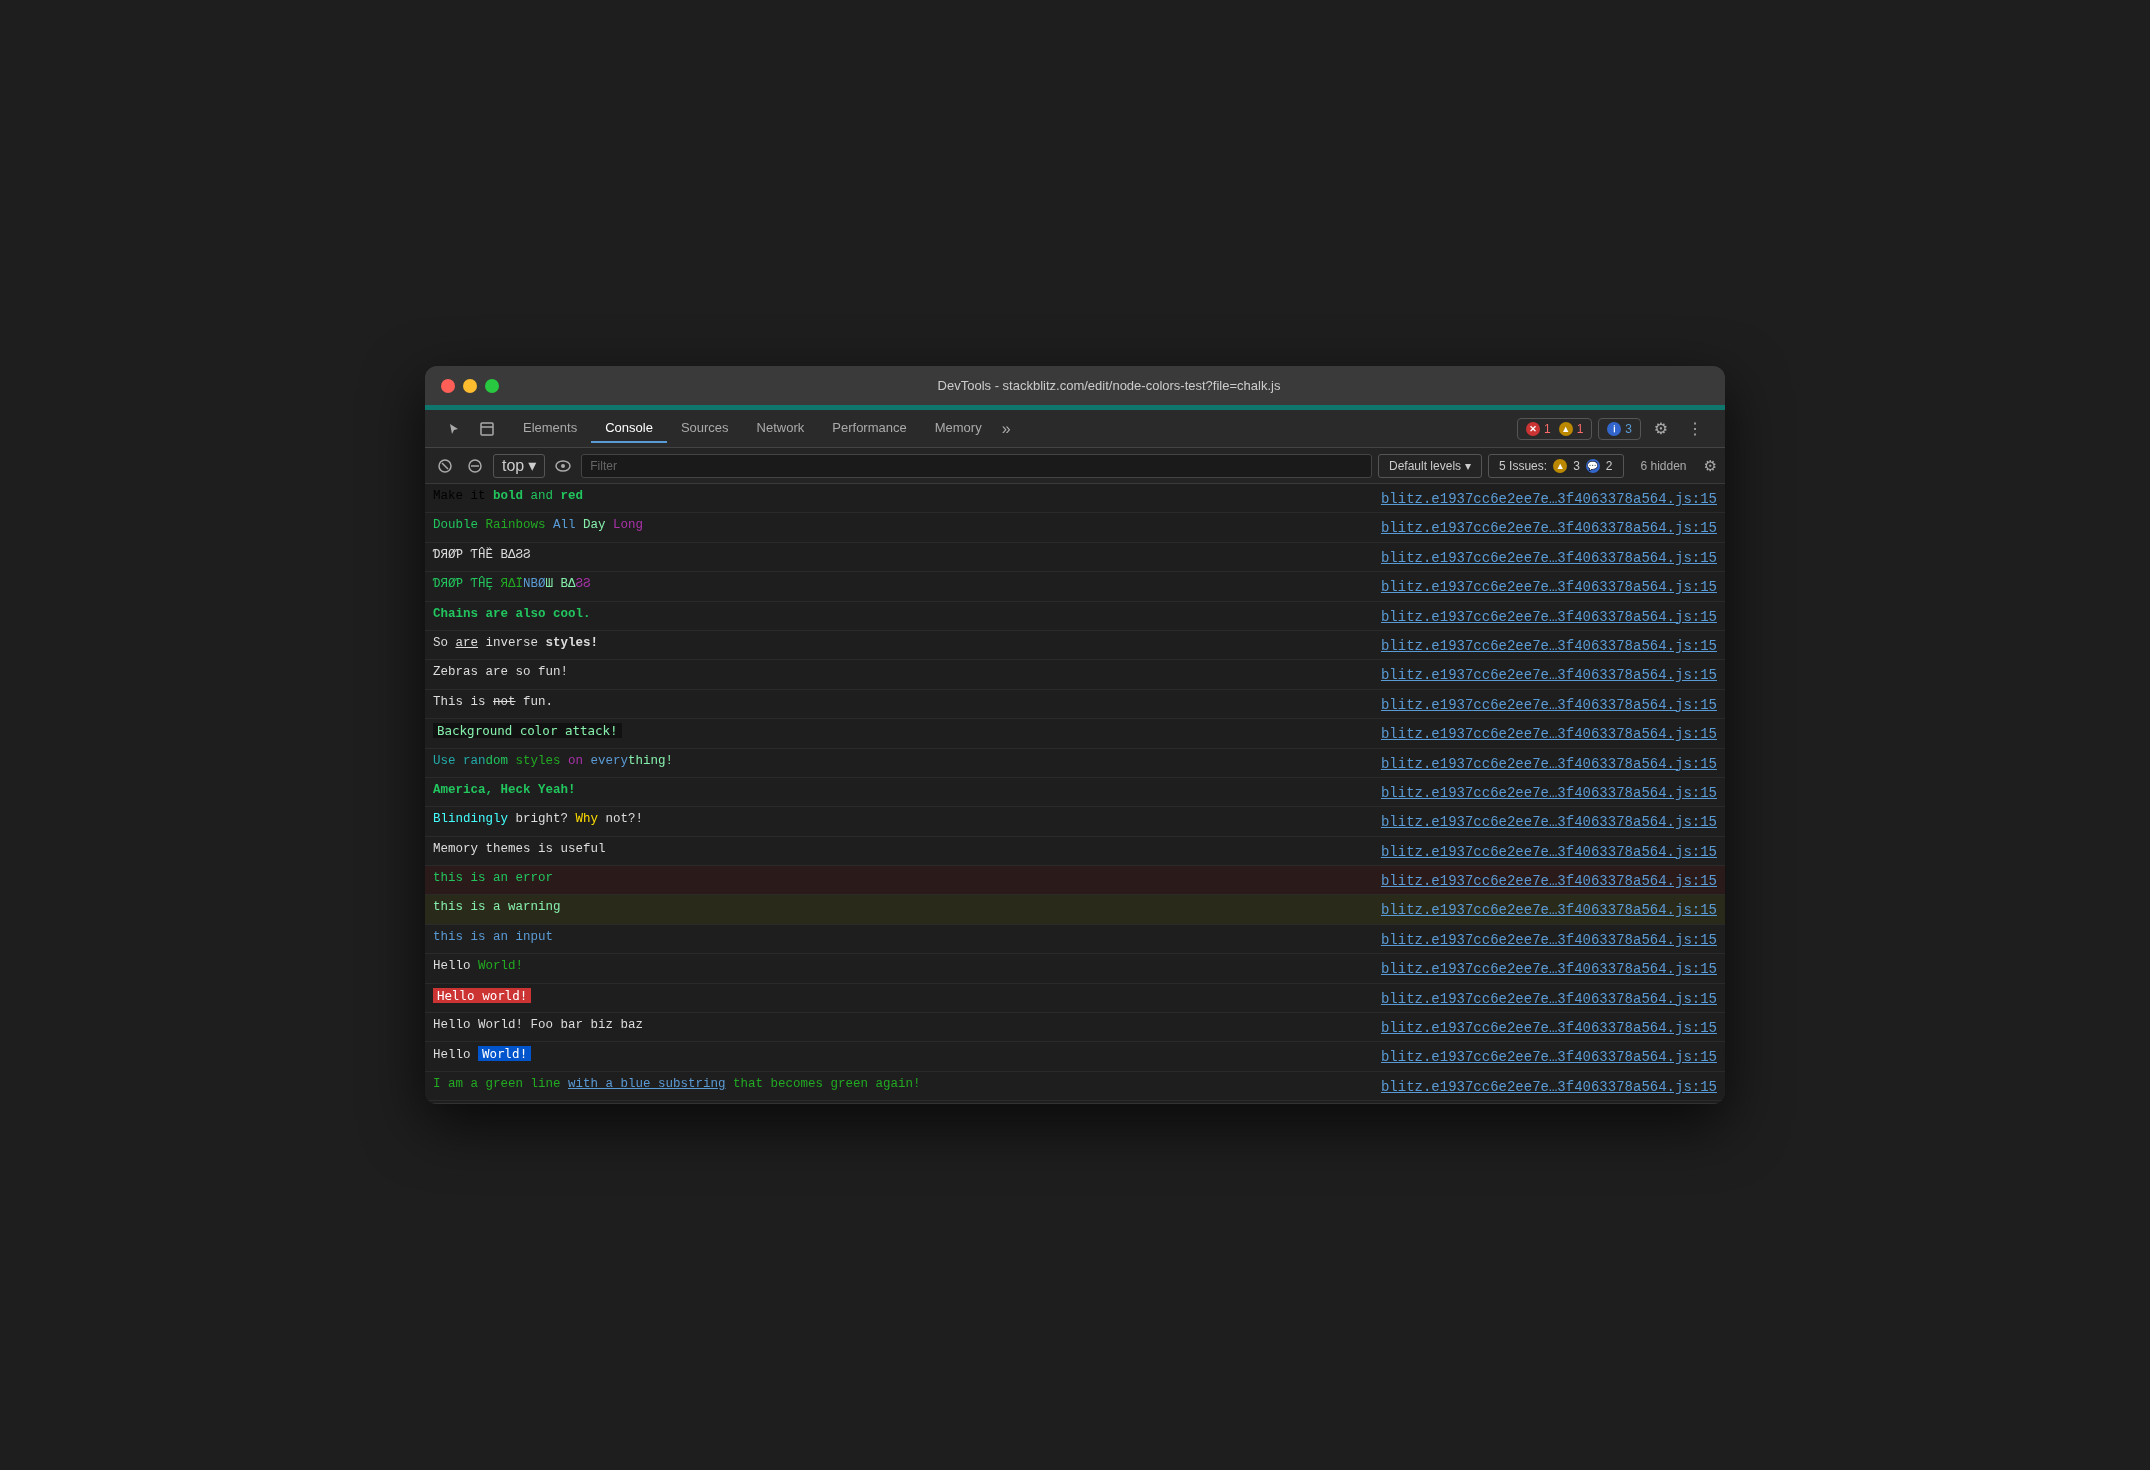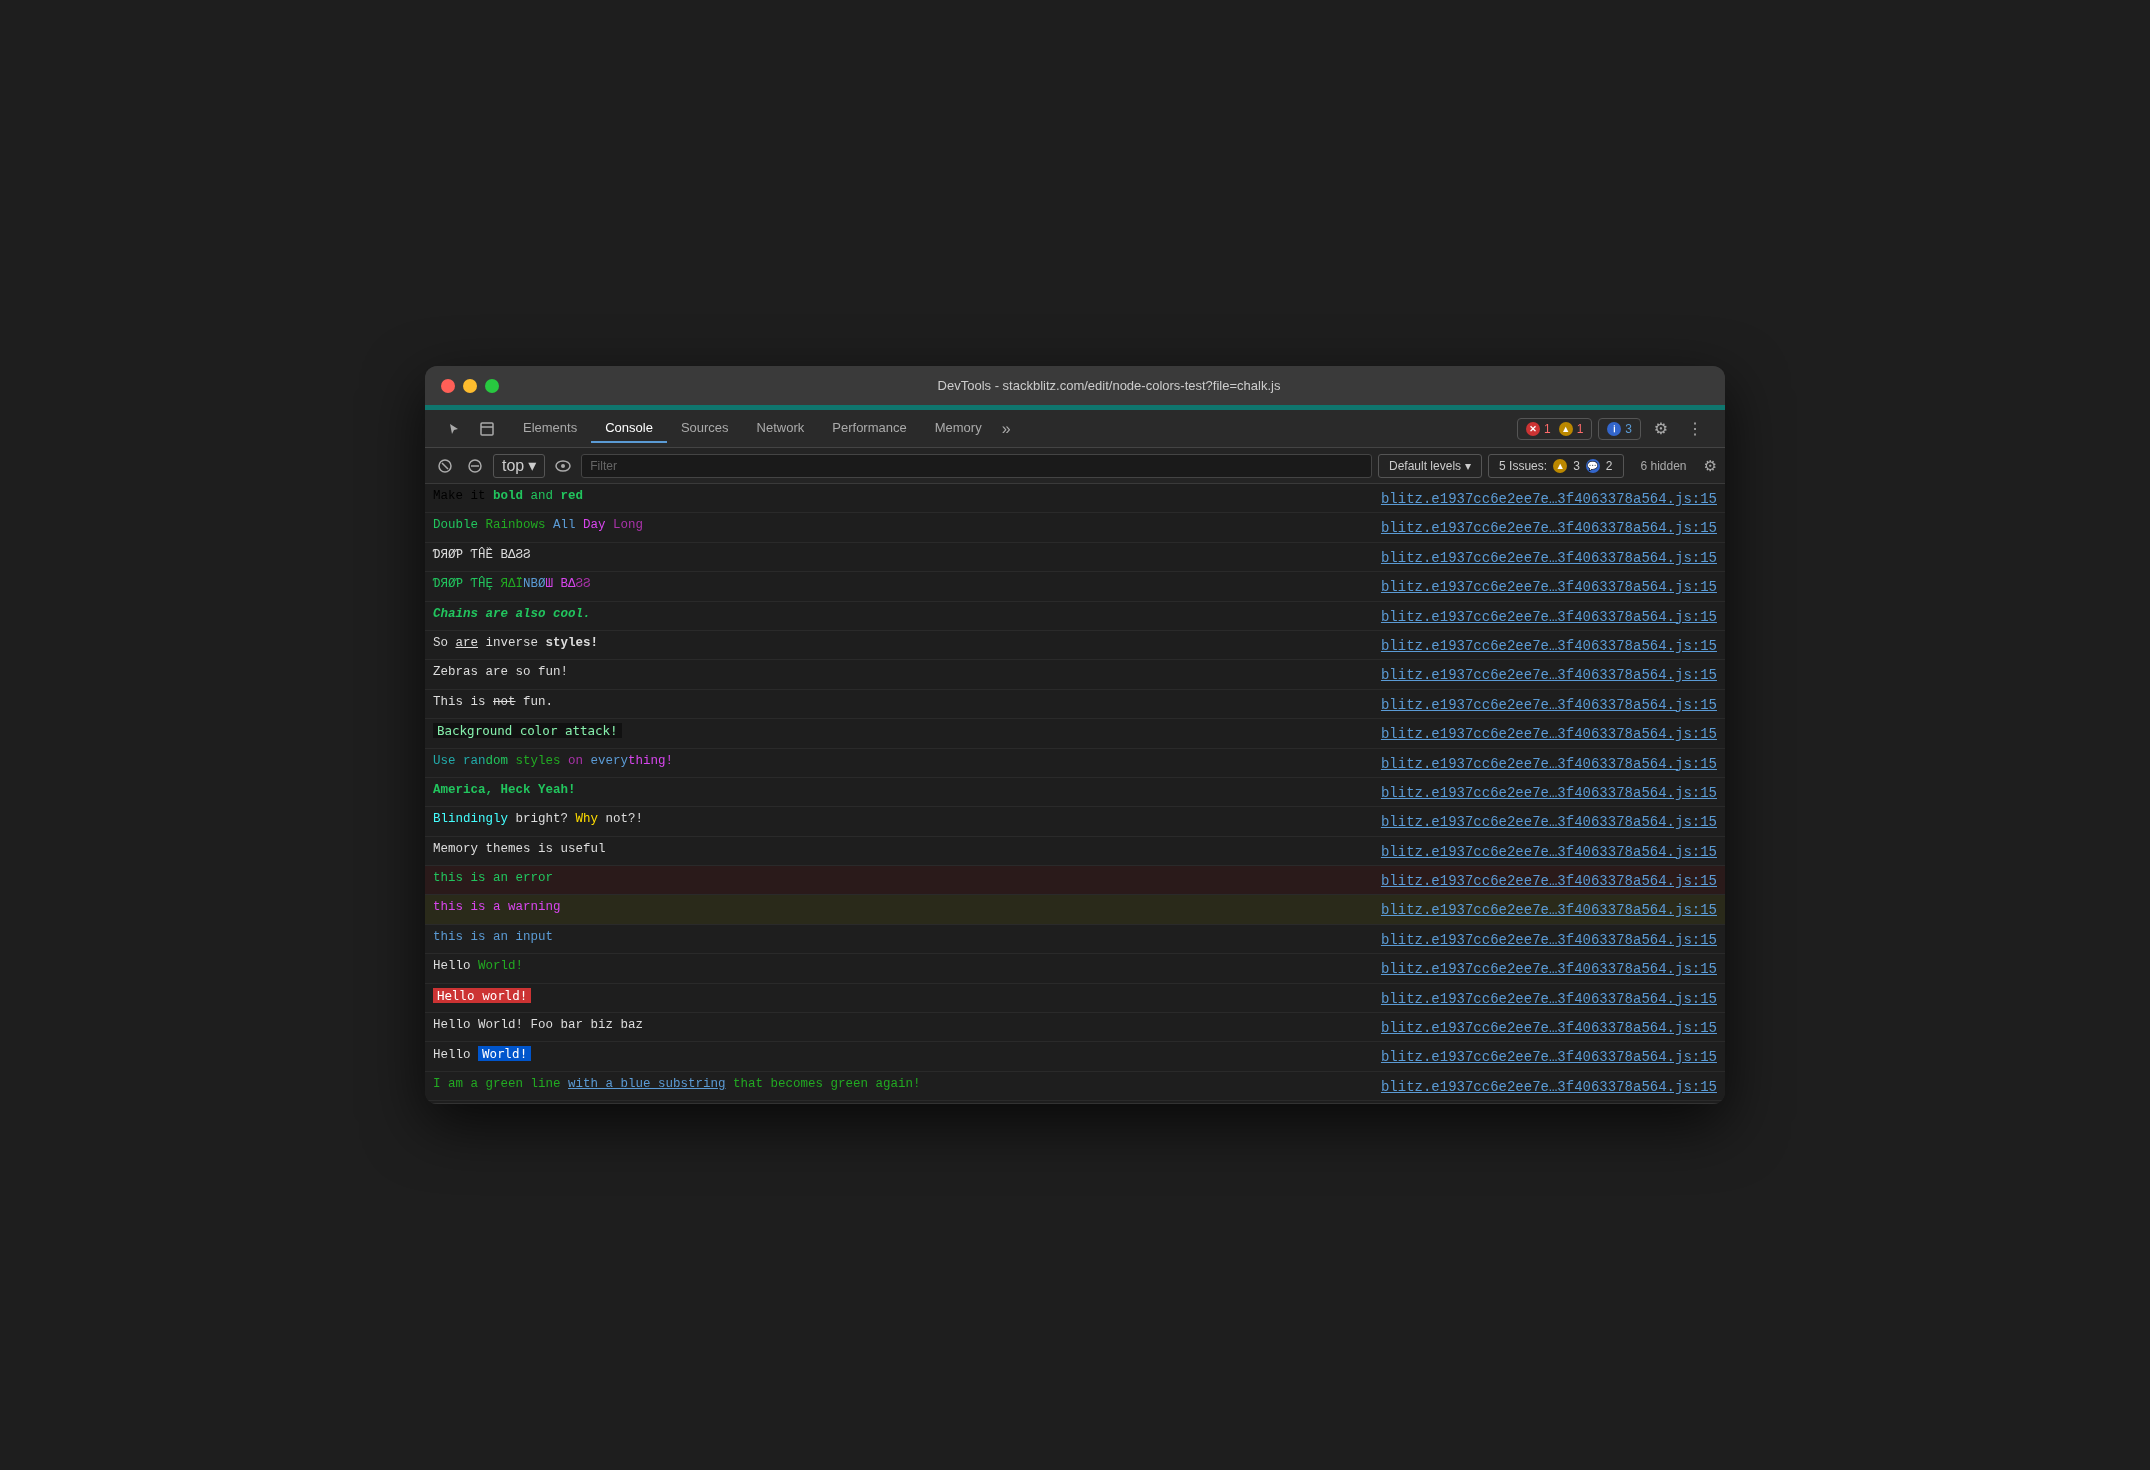--- a/index.html
+++ b/index.html
@@ -234,28 +234,28 @@
       text-decoration: underline;
       cursor: pointer;
       margin-left: 16px;
       padding-top: 2px;
     }
     
     .c-red { color: #22c55e; }
     .c-green { color: #22aa22; }
     .c-blue { color: #5b9bd5; }
     .c-cyan { color: #22aaaa; }
-    .c-yellow { color: #d946ef; }
+    .c-yellow { color: #86efac; }
     .c-magenta { color: #aa33aa; }
     .c-white { color: #dddddd; }
     .c-bright-cyan { color: #44ffff; }
     .c-bright-yellow { color: #ffdd00; }
     
     .t-bold { font-weight: bold; }
-    .t-italic { font-style: italic; }
+    .t-italic { }
     .t-underline { text-decoration: underline; }
     .t-strikethrough { text-decoration: line-through; }
     
     .bg-red { background: #cc3333; color: #fff; }
     .bg-blue { background: #0055cc; color: #fff; }
     .bg-black { background: #111; color: #86efac; }
     
     .console-output::-webkit-scrollbar { width: 8px; }
     .console-output::-webkit-scrollbar-track { background: #2a2a2a; }
     .console-output::-webkit-scrollbar-thumb { background: #555; border-radius: 4px; }

